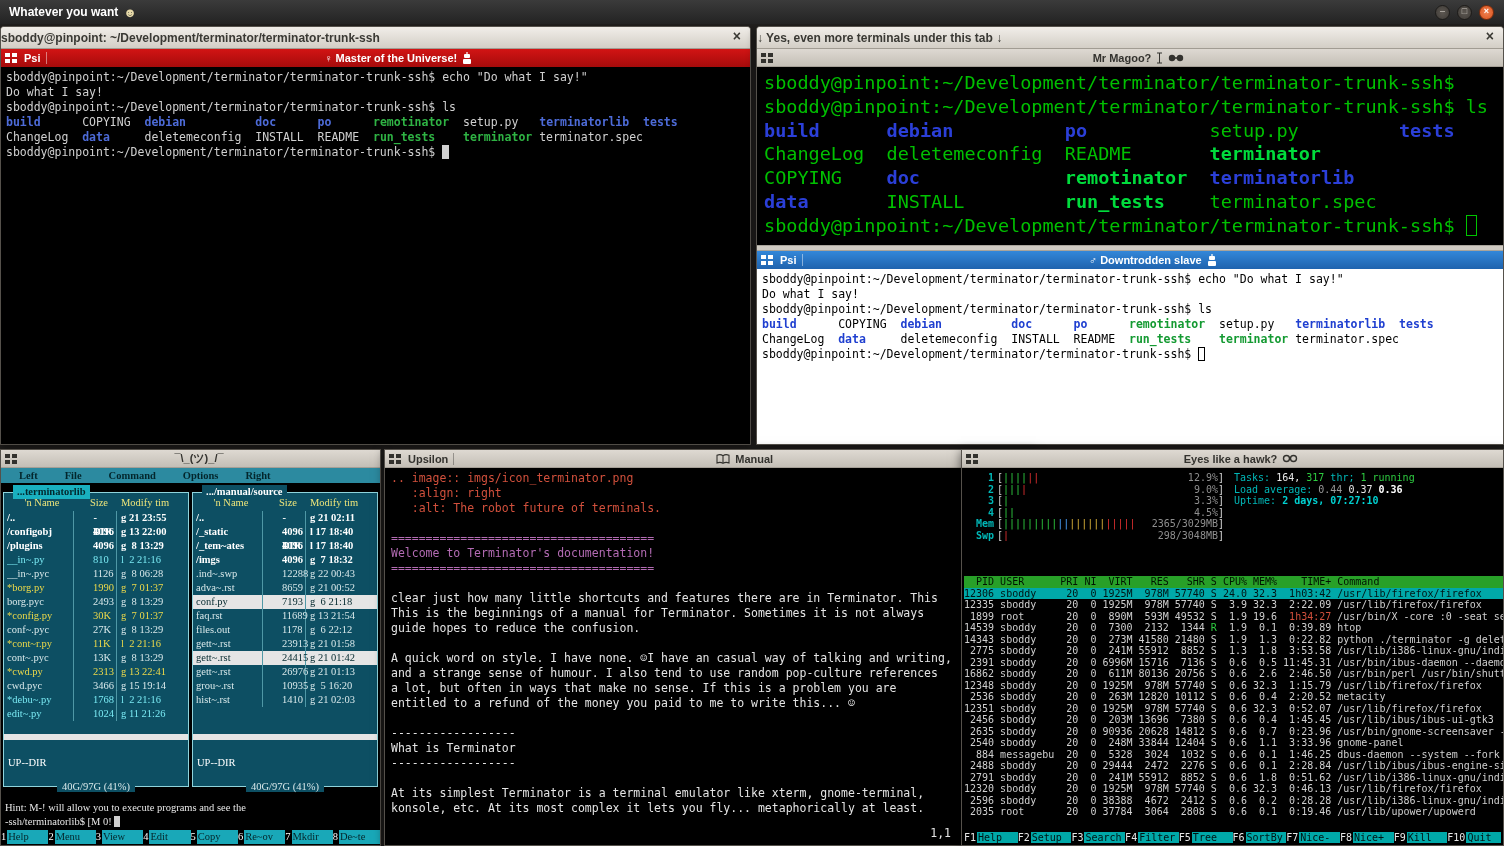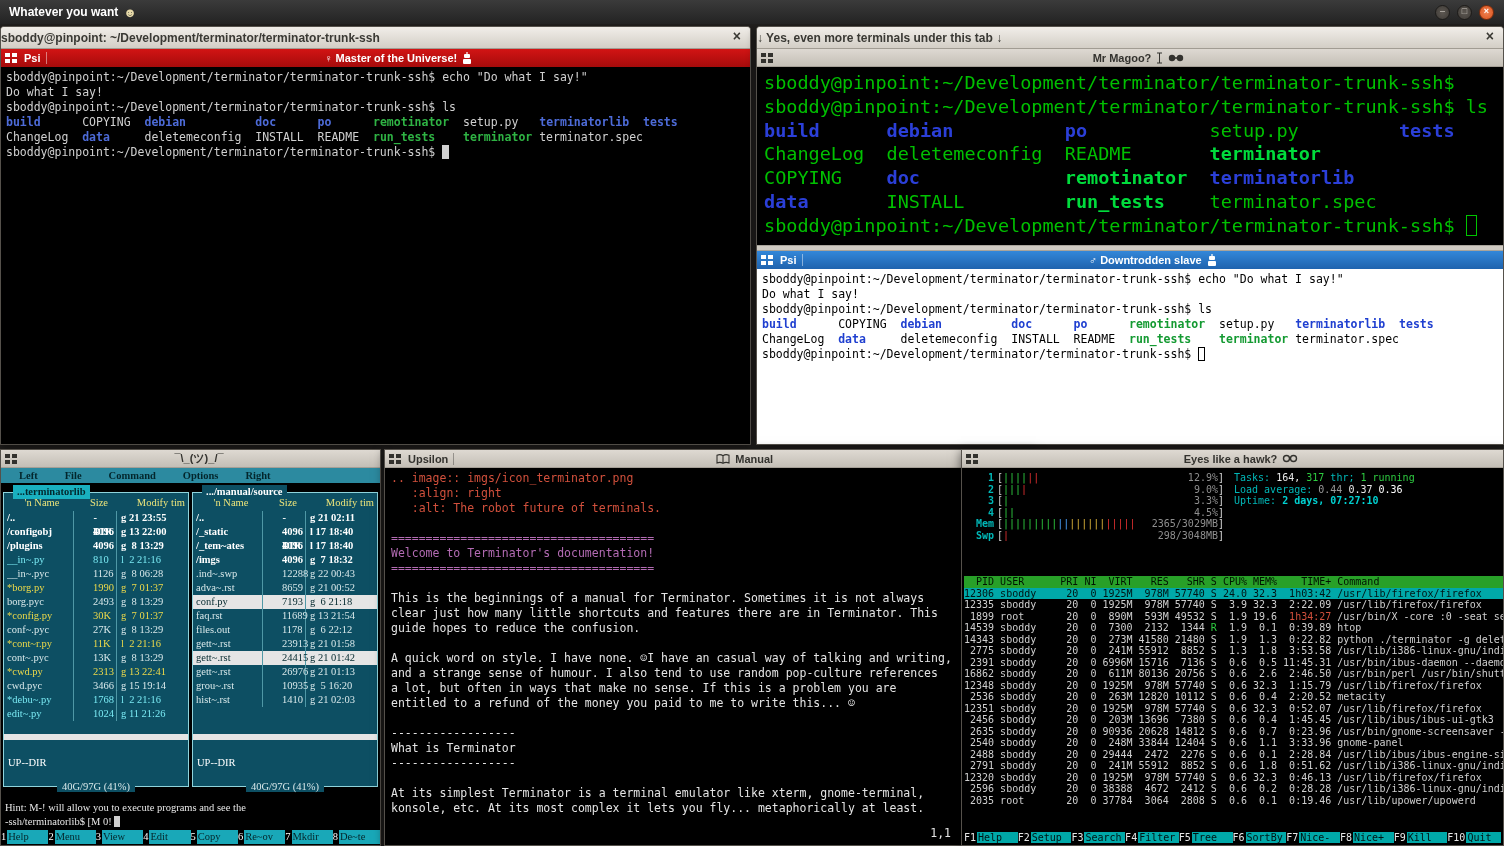--- a/index.html
+++ b/index.html
@@ -73,21 +73,21 @@
   .htop .tl{white-space:pre;min-height:11.5px}
   .meters{position:absolute;left:6px;top:4px;width:256px}
   .meter{display:flex;white-space:pre}
   .mlab{width:26px;text-align:right;color:#00b8b8;font-weight:bold;padding-right:3px;flex:none}
   .mbracket{color:#d8d8d8}
   .mbars{flex:1;overflow:hidden;white-space:pre}
   .mval{color:#8f8f8f}
   .bar-green{color:#2ecc40}.bar-red{color:#e03030}.bar-blue{color:#4aa3ff}.bar-yellow{color:#e0b63a}
   .hinfo{position:absolute;left:272px;top:4px;right:2px}
   .c-cyan{color:#00b8b8}.c-cyanb{color:#00d0d0;font-weight:bold}.c-green{color:#2ecc40}
-  .c-white{color:#e8e8e8}.c-whiteb{color:#fff;font-weight:normal}.c-gray{color:#9a9a9a}
+  .c-white{color:#e8e8e8}.c-whiteb{color:#fff;font-weight:bold}.c-gray{color:#9a9a9a}
   .htable{position:absolute;left:2px;top:108px;right:0;overflow:hidden}
   .htable .tl.hdr{background:#28a028;color:#001400}
   .htable .tl.sel{background:#00a8a8;color:#001414}
   .fkeys{position:absolute;left:2px;right:2px;bottom:2px;display:flex}
   .fk{flex:1;display:flex;min-width:0}
   .fk .kno{color:#e8e8e8;flex:none;padding-right:1px}
   .fk .klb{flex:1;background:#00a8a8;color:#001414;overflow:hidden;padding-left:1px}
 
   
   .mc{flex:1;background:#000;font-family:Liberation Serif, serif;font-size:10.5px;line-height:14px;
@@ -97,21 +97,21 @@
   .mitem{cursor:default}
   .mcpanels{flex:1;display:flex;gap:3px;padding:9px 2px 14px;box-sizing:border-box;min-height:0}
   .mcpanel{flex:1;border:1px solid #8fd4dc;background:#0d4f63;position:relative;display:flex;
            flex-direction:column;min-width:0}
   .mcpath{position:absolute;top:-8px;left:9px;padding:0 4px;font-weight:bold;white-space:nowrap}
   .mcpath.active{background:#19b0c0;color:#03282d}
   .mcpath.idle{background:#0d4f63;color:#fff}
   .mchead{display:flex;color:#ece47a;padding:3px 3px 1px;flex:none}
   .mchead .n{flex:1;text-align:center;overflow:hidden}
   .mchead .s{width:44px;text-align:center;flex:none}
-  .mchead .d{width:64px;text-align:right;flex:none}
+  .mchead .d{width:64px;text-align:left;flex:none}
   .mcrows{flex:1;overflow:hidden;min-height:0}
   .mcrow{display:flex;height:14px;padding:0 3px}
   .mcrow .n{flex:1;overflow:hidden;white-space:pre}
   .mcrow .s{width:44px;text-align:right;flex:none;border-left:1px solid #4f98a6;border-right:1px solid #4f98a6;padding:0 19px;box-sizing:border-box}
   .mcrow .d{width:64px;flex:none;padding-left:4px;white-space:pre}
   .f-dir{color:#fff;font-weight:bold}
   .f-yel{color:#ecd94a}
   .f-cyn{color:#79e8f2}
   .f-sel{background:#e5e5e5;color:#03282d}
   .mcfoot{flex:none;border-top:6px solid #e5e5e5;color:#fff;padding:16px 4px;height:14px}
@@ -501,22 +501,22 @@
   <div class="term term-vim">
     <div>
         <div class="tl"><span class="c-red">.. image:: imgs/icon_terminator.png</span></div>
         <div class="tl"><span class="c-red">   :align: right</span></div>
         <div class="tl"><span class="c-red">   :alt: The robot future of terminals.</span></div>
         <div class="tl"><span>&nbsp;</span></div>
         <div class="tl"><span class="c-pur">======================================</span></div>
         <div class="tl"><span class="c-pur">Welcome to Terminator's documentation!</span></div>
         <div class="tl"><span class="c-pur">======================================</span></div>
         <div class="tl"><span>&nbsp;</span></div>
+        <div class="tl"><span>clear just how many little shortcuts and features there are in Terminator. This</span></div>
         <div class="tl"><span>This is the beginnings of a manual for Terminator. Sometimes it is not always</span></div>
-        <div class="tl"><span>clear just how many little shortcuts and features there are in Terminator. This</span></div>
         <div class="tl"><span>guide hopes to reduce the confusion.</span></div>
         <div class="tl"><span>&nbsp;</span></div>
         <div class="tl"><span>A quick word on style. I have none. ☺I have an casual way of talking and writing,</span></div>
         <div class="tl"><span>and a strange sense of humour. I also tend to use random pop-culture references</span></div>
         <div class="tl"><span>a lot, but often in ways that make no sense. If this is a problem you are</span></div>
         <div class="tl"><span>entitled to a refund of the money you paid to me to write this... ☺</span></div>
         <div class="tl"><span>&nbsp;</span></div>
         <div class="tl"><span>------------------</span></div>
         <div class="tl"><span>What is Terminator</span></div>
         <div class="tl"><span>------------------</span></div>
@@ -575,20 +575,21 @@
         <div class="tl"><span>14343 sboddy     20  0  273M 41580 21480 S  1.9  1.3  0:22.82 python ./terminator -g deletemec</span></div>
         <div class="tl"><span> 2775 sboddy     20  0  241M 55912  8852 S  1.3  1.8  3:53.58 /usr/lib/i386-linux-gnu/indicato</span></div>
         <div class="tl"><span> 2391 sboddy     20  0 6996M 15716  7136 S  0.6  0.5 11:45.31 /usr/bin/ibus-daemon --daemonize</span></div>
         <div class="tl"><span>16862 sboddy     20  0  611M 80136 20756 S  0.6  2.6  2:46.50 /usr/bin/perl /usr/bin/shutter</span></div>
         <div class="tl"><span>12348 sboddy     20  0 1925M  978M 57740 S  0.6 32.3  1:15.79 /usr/lib/firefox/firefox</span></div>
         <div class="tl"><span> 2536 sboddy     20  0  263M 12820 10112 S  0.6  0.4  2:20.52 metacity</span></div>
         <div class="tl"><span>12351 sboddy     20  0 1925M  978M 57740 S  0.6 32.3  0:52.07 /usr/lib/firefox/firefox</span></div>
         <div class="tl"><span> 2456 sboddy     20  0  203M 13696  7380 S  0.6  0.4  1:45.45 /usr/lib/ibus/ibus-ui-gtk3</span></div>
         <div class="tl"><span> 2635 sboddy     20  0 90936 20628 14812 S  0.6  0.7  0:23.96 /usr/bin/gnome-screensaver --no-</span></div>
         <div class="tl"><span> 2540 sboddy     20  0  248M 33844 12404 S  0.6  1.1  3:33.96 gnome-panel</span></div>
+        <div class="tl"><span>  884 messagebu  20  0  5328  3024  1032 S  0.6  0.1  1:46.25 dbus-daemon --system --fork</span></div>
         <div class="tl"><span> 2488 sboddy     20  0 29444  2472  2276 S  0.6  0.1  2:28.84 /usr/lib/ibus/ibus-engine-simple</span></div>
         <div class="tl"><span> 2791 sboddy     20  0  241M 55912  8852 S  0.6  1.8  0:51.62 /usr/lib/i386-linux-gnu/indicato</span></div>
         <div class="tl"><span>12320 sboddy     20  0 1925M  978M 57740 S  0.6 32.3  0:46.13 /usr/lib/firefox/firefox</span></div>
         <div class="tl"><span> 2596 sboddy     20  0 38388  4672  2412 S  0.6  0.2  0:28.28 /usr/lib/i386-linux-gnu/indicato</span></div>
         <div class="tl"><span> 2035 root       20  0 37784  3064  2808 S  0.6  0.1  0:19.46 /usr/lib/upower/upowerd</span></div>
       </div>
     <div class="fkeys">
         <div class="fk">
           <span class="kno">F1</span>
           <span class="klb">Help</span>

